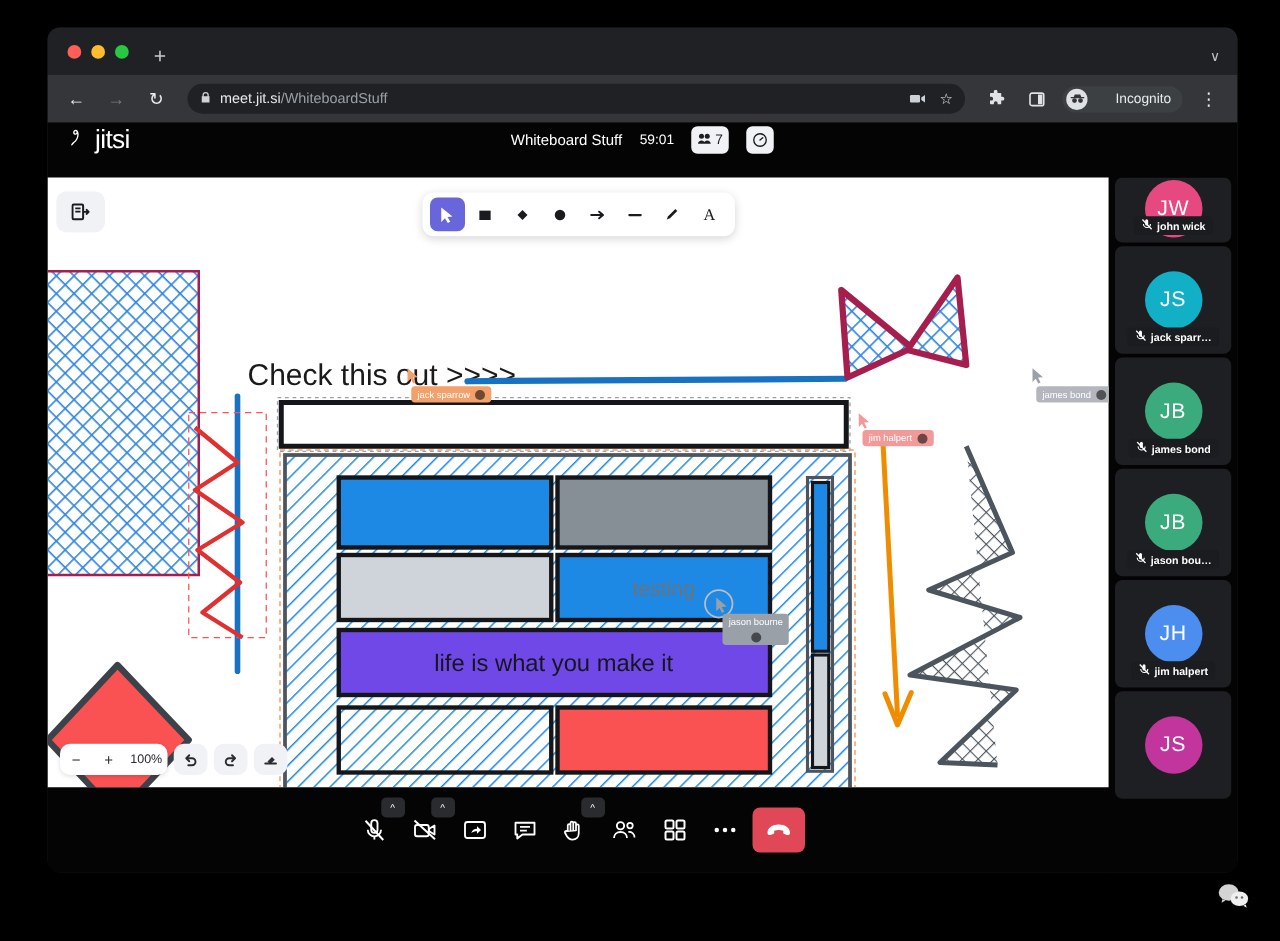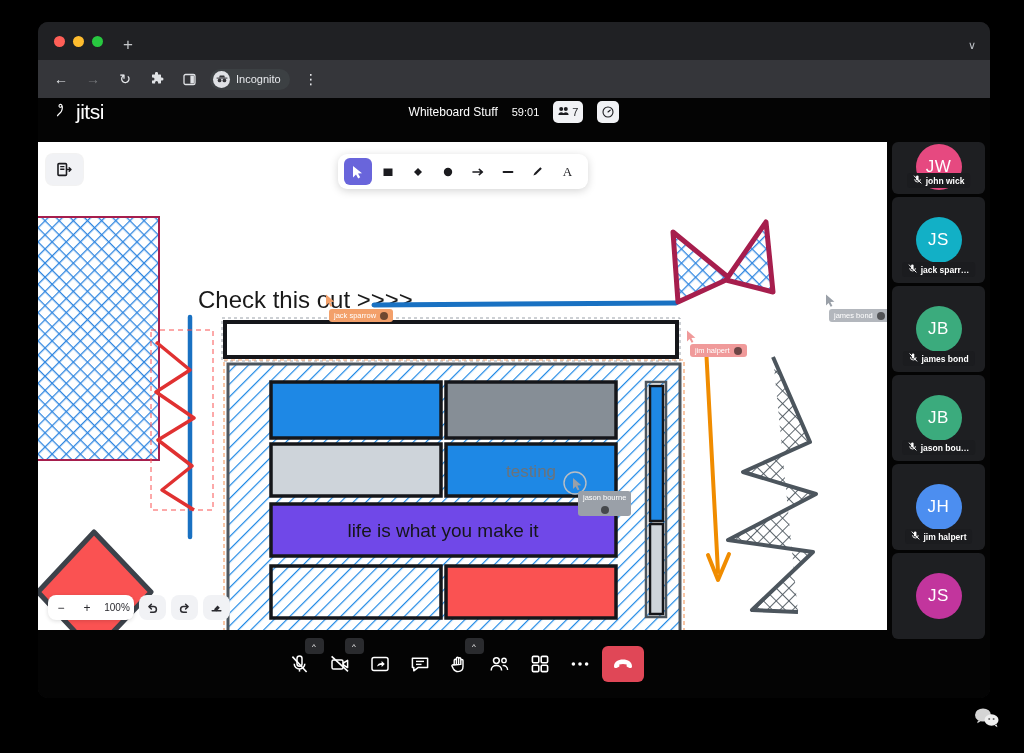--- a/index.html
+++ b/index.html
@@ -90,21 +90,21 @@
     display: flex; align-items: center;
     padding: 0 10px; gap: 7px;
     margin: 0 4px;
   }
   .lock-ic { color: #9aa0a6; font-size: 9px; }
   .url { font-size: 11.5px; color: #e8eaed; white-space: nowrap; }
   .url .path { color: #9aa0a6; }
   .omni-right { margin-left: auto; display: flex; gap: 11px; align-items: center; color: #cdd1d5; }
   .tb-icon { color: #e0e2e5; font-size: 12px; cursor: pointer; display:flex; align-items:center; }
   .incognito-pill {
-    display: flex; align-items: center; gap: 6px;
+    display: flex; align-items: center; gap: 22px;
     background: #3c4043; border-radius: 11px;
     padding: 2px 9px 2px 3px;
     color: #e8eaed; font-size: 11px;
   }
   .incog-circle {
     width: 17px; height: 17px; border-radius: 50%;
     background: #dfe1e5; display: flex; align-items: center; justify-content: center;
     font-size: 9px; color: #35363a;
   }
 
@@ -295,20 +295,37 @@
       <div class="dot green"></div>
     </div>
     <div class="new-tab">+</div>
     <div class="tabstrip-right">∨</div>
   </div>
 
   <div class="nav-bar">
     <div class="nav-btn">←</div>
     <div class="nav-btn dim">→</div>
     <div class="nav-btn">↻</div>
+    <div class="omnibox">
+      <span class="lock-ic">
+        <svg width="9" height="10" viewBox="0 0 9 10">
+            <path d="M2 4V3a2.5 2.5 0 015 0v1h.6v5H1.4V4H2zm1 0h3V3a1.5 1.5 0 00-3 0v1z" fill="#cfd3d7"></path>
+          </svg>
+      </span>
+      <span class="url"><span>meet.jit.si</span><span class="path">/WhiteboardStuff</span></span>
+      <span class="omni-right">
+        <span class="tb-icon">
+          <svg width="14" height="12" viewBox="0 0 14 12">
+              <rect x="1" y="3" width="8" height="6" rx="1" fill="#cdd1d5"></rect>
+              <path d="M10 5l3-2v6l-3-2z" fill="#cdd1d5"></path>
+            </svg>
+        </span>
+        <span class="tb-icon">☆</span>
+      </span>
+    </div>
     <div class="nav-btn">
       <svg width="14" height="14" viewBox="0 0 14 14">
           <path d="M5 1.4a1.5 1.5 0 013 0V2.4h2.4a.6.6 0 01.6.6V5.4h1a1.5 1.5 0 010 3h-1v2.4a.6.6 0 01-.6.6H8.1V10.5a1.5 1.5 0 00-3 0v.9H2.6a.6.6 0 01-.6-.6V8.4h1a1.5 1.5 0 000-3H2V3a.6.6 0 01.6-.6H5V1.4z" fill="#e0e2e5"></path>
         </svg>
     </div>
     <div class="nav-btn">
       <svg width="13" height="13" viewBox="0 0 13 13">
           <rect x="1" y="1.5" width="11" height="10" rx="1.6" fill="none" stroke="#e0e2e5" stroke-width="1.3"></rect>
           <rect x="7.4" y="2.6" width="3.5" height="7.8" fill="#e0e2e5"></rect>
         </svg>

